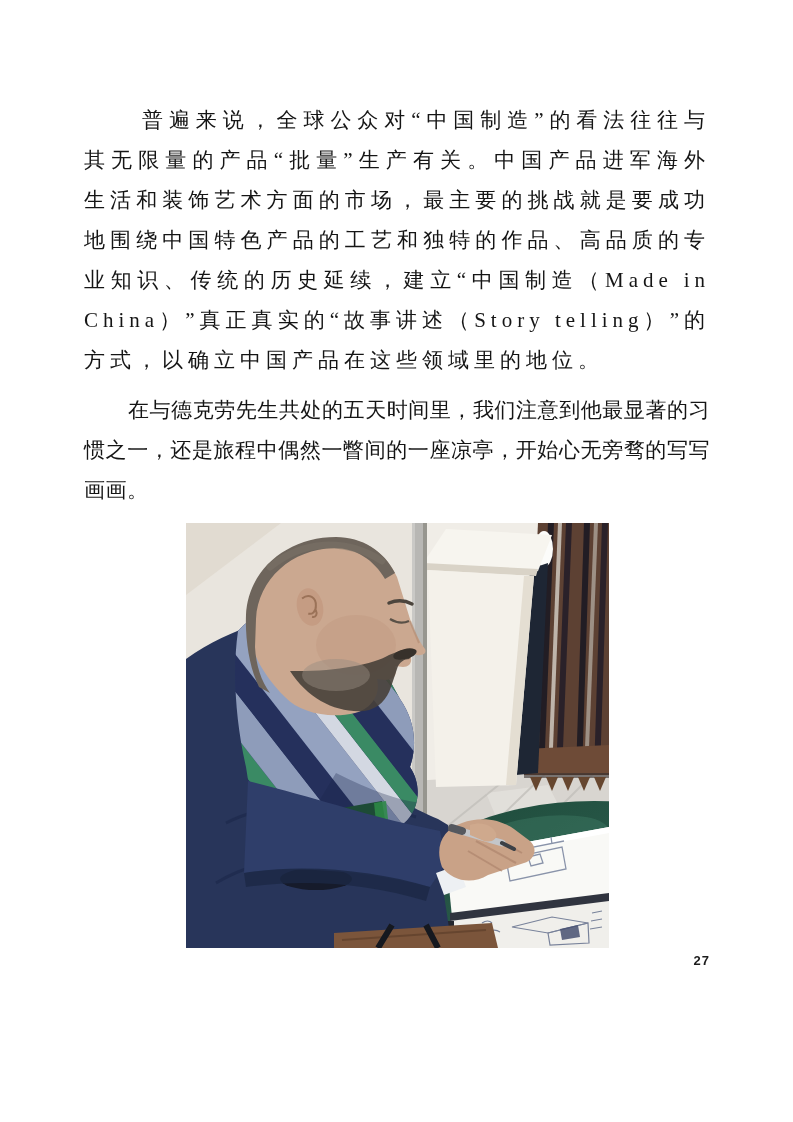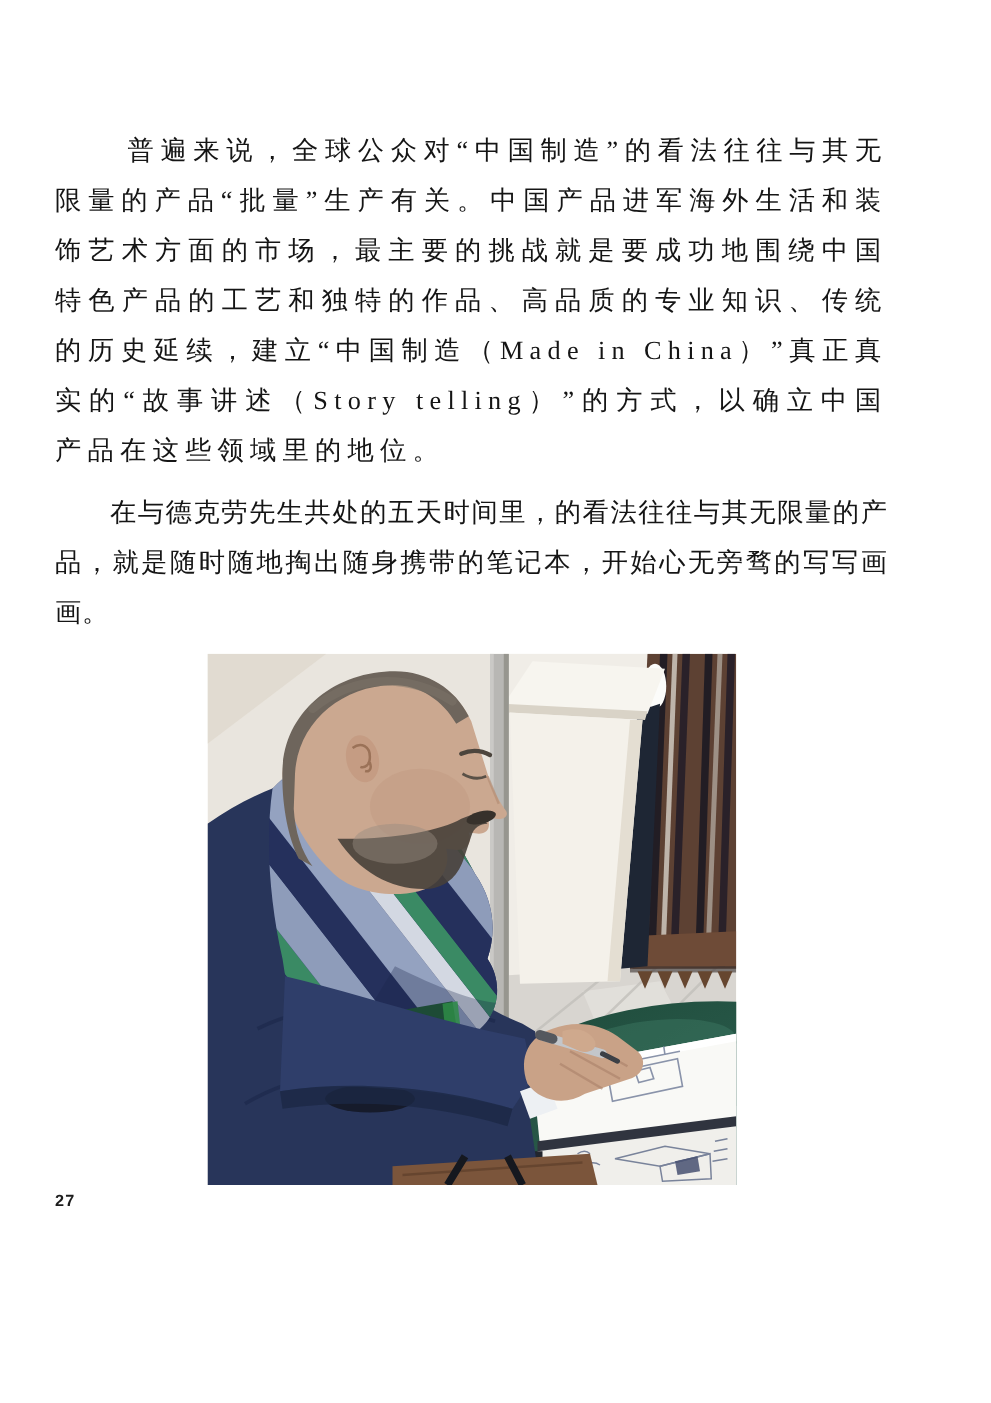--- a/index.html
+++ b/index.html
@@ -5,50 +5,50 @@
   html,body{margin:0;padding:0;background:#ffffff;}
   body{
     width:793px;height:1122px;
     font-family:"Liberation Serif","DejaVu Serif",serif;
     color:#121212;
   }
   .page{
     position:relative;width:793px;height:1122px;background:#ffffff;overflow:hidden;
   }
   .content{
-    padding:100px 83px 0 44px;
+    padding:100px 83px 0 84px;
   }
   p.para{
     margin:0;font-size:21px;line-height:40px;text-align:justify;color:#151515;
   }
   
   p.para-fangsong{
     letter-spacing:5px;text-indent:58px;margin-bottom:10px;font-weight:400;
   }
   
   p.para-song{
     letter-spacing:0.5px;text-indent:44px;
   }
   figure.photo{
     margin:13px auto 0;width:423px;
   }
   figure.photo svg{display:block;}
   .page-number{
-    margin-top:5px;text-align:left;
+    margin-top:5px;text-align:right;
     font-family:"Liberation Sans","DejaVu Sans",sans-serif;
     font-size:13px;font-weight:bold;color:#1c1c1c;letter-spacing:1px;
   }
 </style>
 </head>
 <body>
 
 <div class="page">
   <div class="content">
     <p class="para para-fangsong">普遍来说，全球公众对“中国制造”的看法往往与其无限量的产品“批量”生产有关。中国产品进军海外生活和装饰艺术方面的市场，最主要的挑战就是要成功地围绕中国特色产品的工艺和独特的作品、高品质的专业知识、传统的历史延续，建立“中国制造（Made in China）”真正真实的“故事讲述（Story telling）”的方式，以确立中国产品在这些领域里的地位。</p>
-    <p class="para para-song">在与德克劳先生共处的五天时间里，的看法往往与其无限量的产品，就是随时随地掏出随身携带的笔记本，开始心无旁骛的写写画画。</p>
+    <p class="para para-song">在与德克劳先生共处的五天时间里，我们注意到他最显著的习惯之一，还是旅程中偶然一瞥间的一座凉亭，开始心无旁骛的写写画画。</p>
 
     <figure class="photo" role="img" aria-label="留着胡须的男士身穿藏青色西装、围蓝绿灰条纹围巾，低头在深绿色圆桌上的速写本中写写画画">
       <svg width="423" height="425" viewBox="0 0 423 425" xmlns="http://www.w3.org/2000/svg">
         <defs>
           <linearGradient id="tableGrad" x1="0" y1="0" x2="1" y2="1">
             <stop offset="0" stop-color="#1d4a3a"></stop>
             <stop offset="0.55" stop-color="#2c5d4d"></stop>
             <stop offset="1" stop-color="#123227"></stop>
           </linearGradient>
           <clipPath id="scarfClip">

